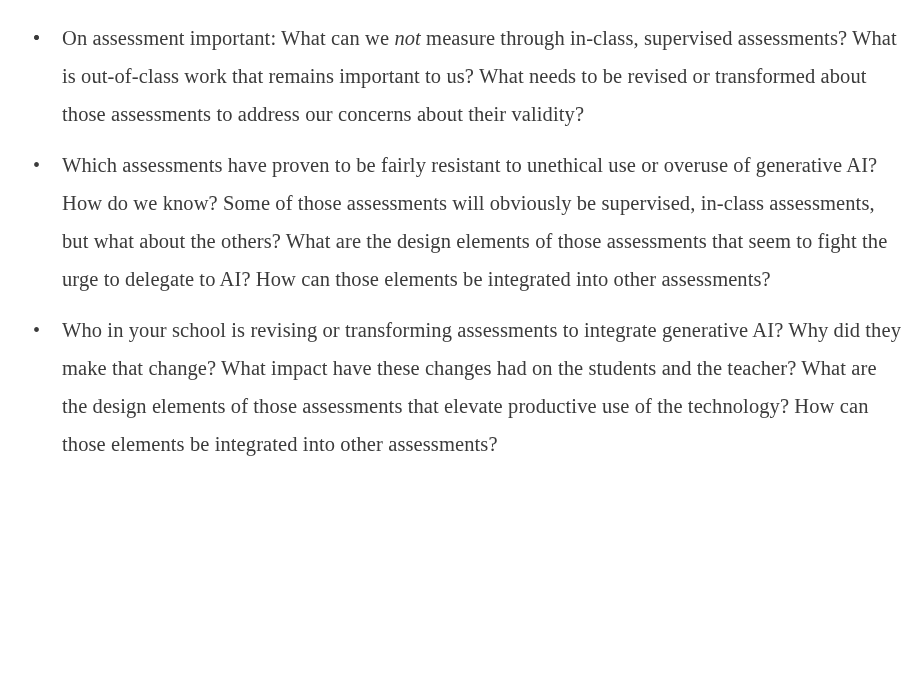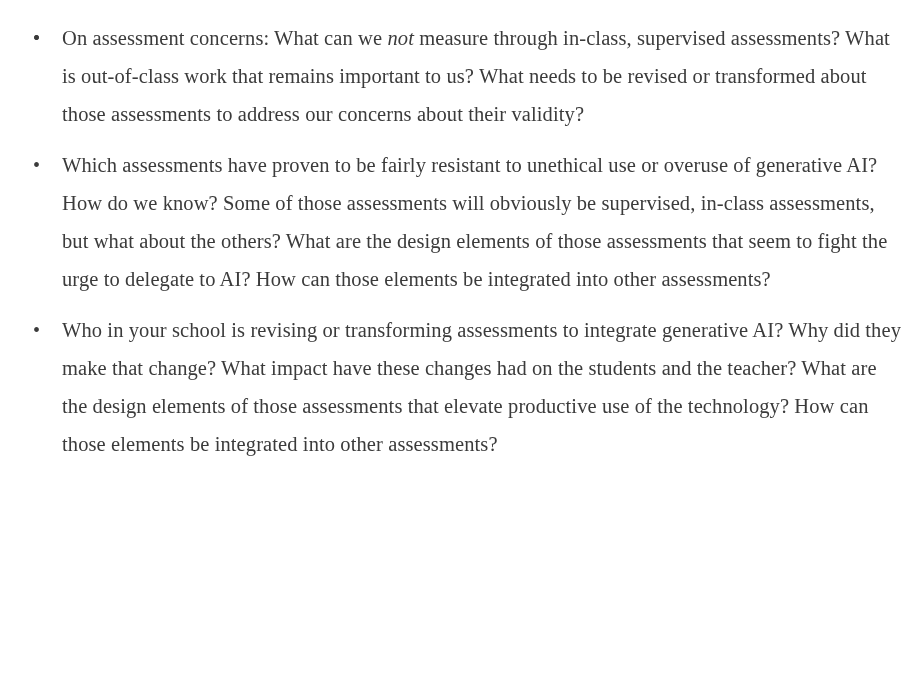--- a/index.html
+++ b/index.html
@@ -48,21 +48,21 @@
 
 <div class="doc">
   <ul class="bullet-list">
 
     <li class="bullet-item">
       <span class="marker">•</span>
     </li>
 
     <li class="bullet-item">
       <span class="marker">•</span>
-      <span>On assessment concerns: What can we </span><em>not</em><span> measure through in-class, supervised assessments? What is out-of-class work that remains important to us? What needs to be revised or transformed about those assessments to address our concerns about their validity?</span>
+      <span>On assessment important: What can we </span><em>not</em><span> measure through in-class, supervised assessments? What is out-of-class work that remains important to us? What needs to be revised or transformed about those assessments to address our concerns about their validity?</span>
     </li>
 
     <li class="bullet-item">
       <span class="marker">•</span>
       <span>Which assessments have proven to be fairly resistant to unethical use or overuse of generative AI? How do we know? Some of those assessments will obviously be supervised, in-class assessments, but what about the others? What are the design elements of those assessments that seem to fight the urge to delegate to AI? How can those elements be integrated into other assessments?</span>
     </li>
 
     <li class="bullet-item">
       <span class="marker">•</span>
       <span>Who in your school is revising or transforming assessments to integrate generative AI? Why did they make that change? What impact have these changes had on the students and the teacher? What are the design elements of those assessments that elevate productive use of the technology? How can those elements be integrated into other assessments?</span>

